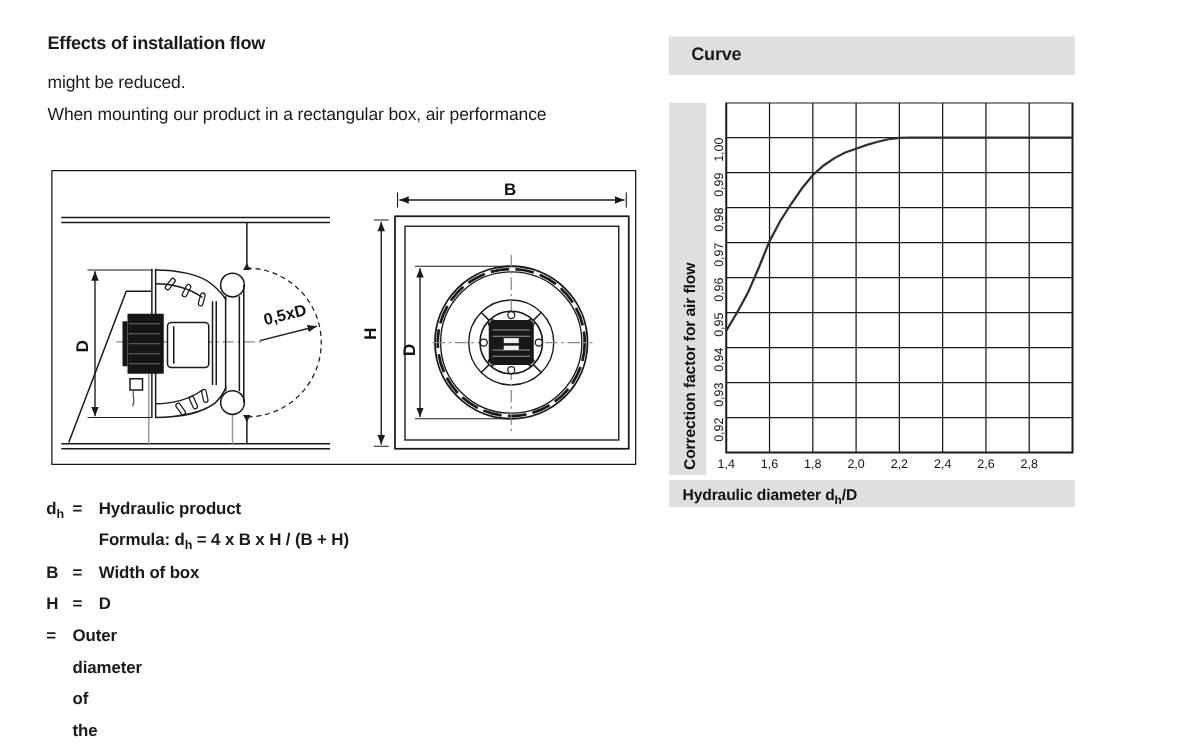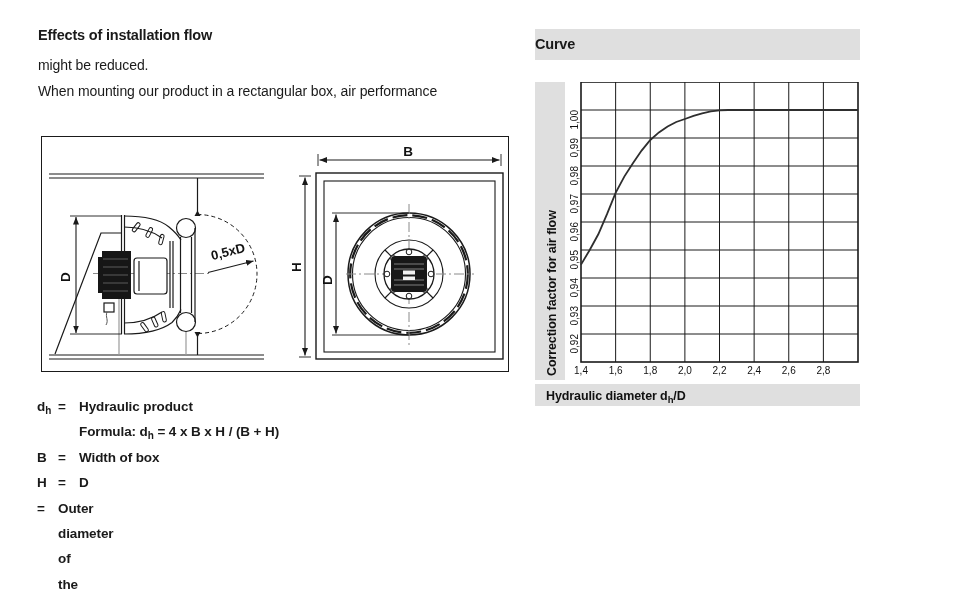--- a/index.html
+++ b/index.html
@@ -35,21 +35,21 @@
     display:grid;grid-template-columns:21px 21px auto;
     font-size:13.5px;line-height:25.4px;letter-spacing:-0.1px;font-weight:bold;
   }
   .definitions .col3{grid-column:3;}
   sub.s{font-size:10px;vertical-align:-3px;line-height:0;}
   
   .curve-titlebar{
     left:535px;top:29px;width:325px;height:31px;
     background:#dfdfdf;
     font-size:14.5px;font-weight:bold;letter-spacing:-0.2px;
-    line-height:31px;padding-left:0;box-sizing:border-box;
+    line-height:31px;padding-left:18px;box-sizing:border-box;
   }
   .chart-wrap{left:535px;top:82px;width:325px;height:324px;}
   .chart-wrap svg{font-family:"Liberation Sans",sans-serif;}
   .grid{stroke:#1a1a1a;stroke-width:1;}
   .frame{fill:none;stroke:#1a1a1a;stroke-width:1.6;}
   .curve{fill:none;stroke:#2e2e2e;stroke-width:1.8;}
   .tick{font-size:10px;fill:#111;}
   .axis-label{font-size:12.5px;font-weight:bold;fill:#111;letter-spacing:-0.1px;}
 </style>
 </head>

